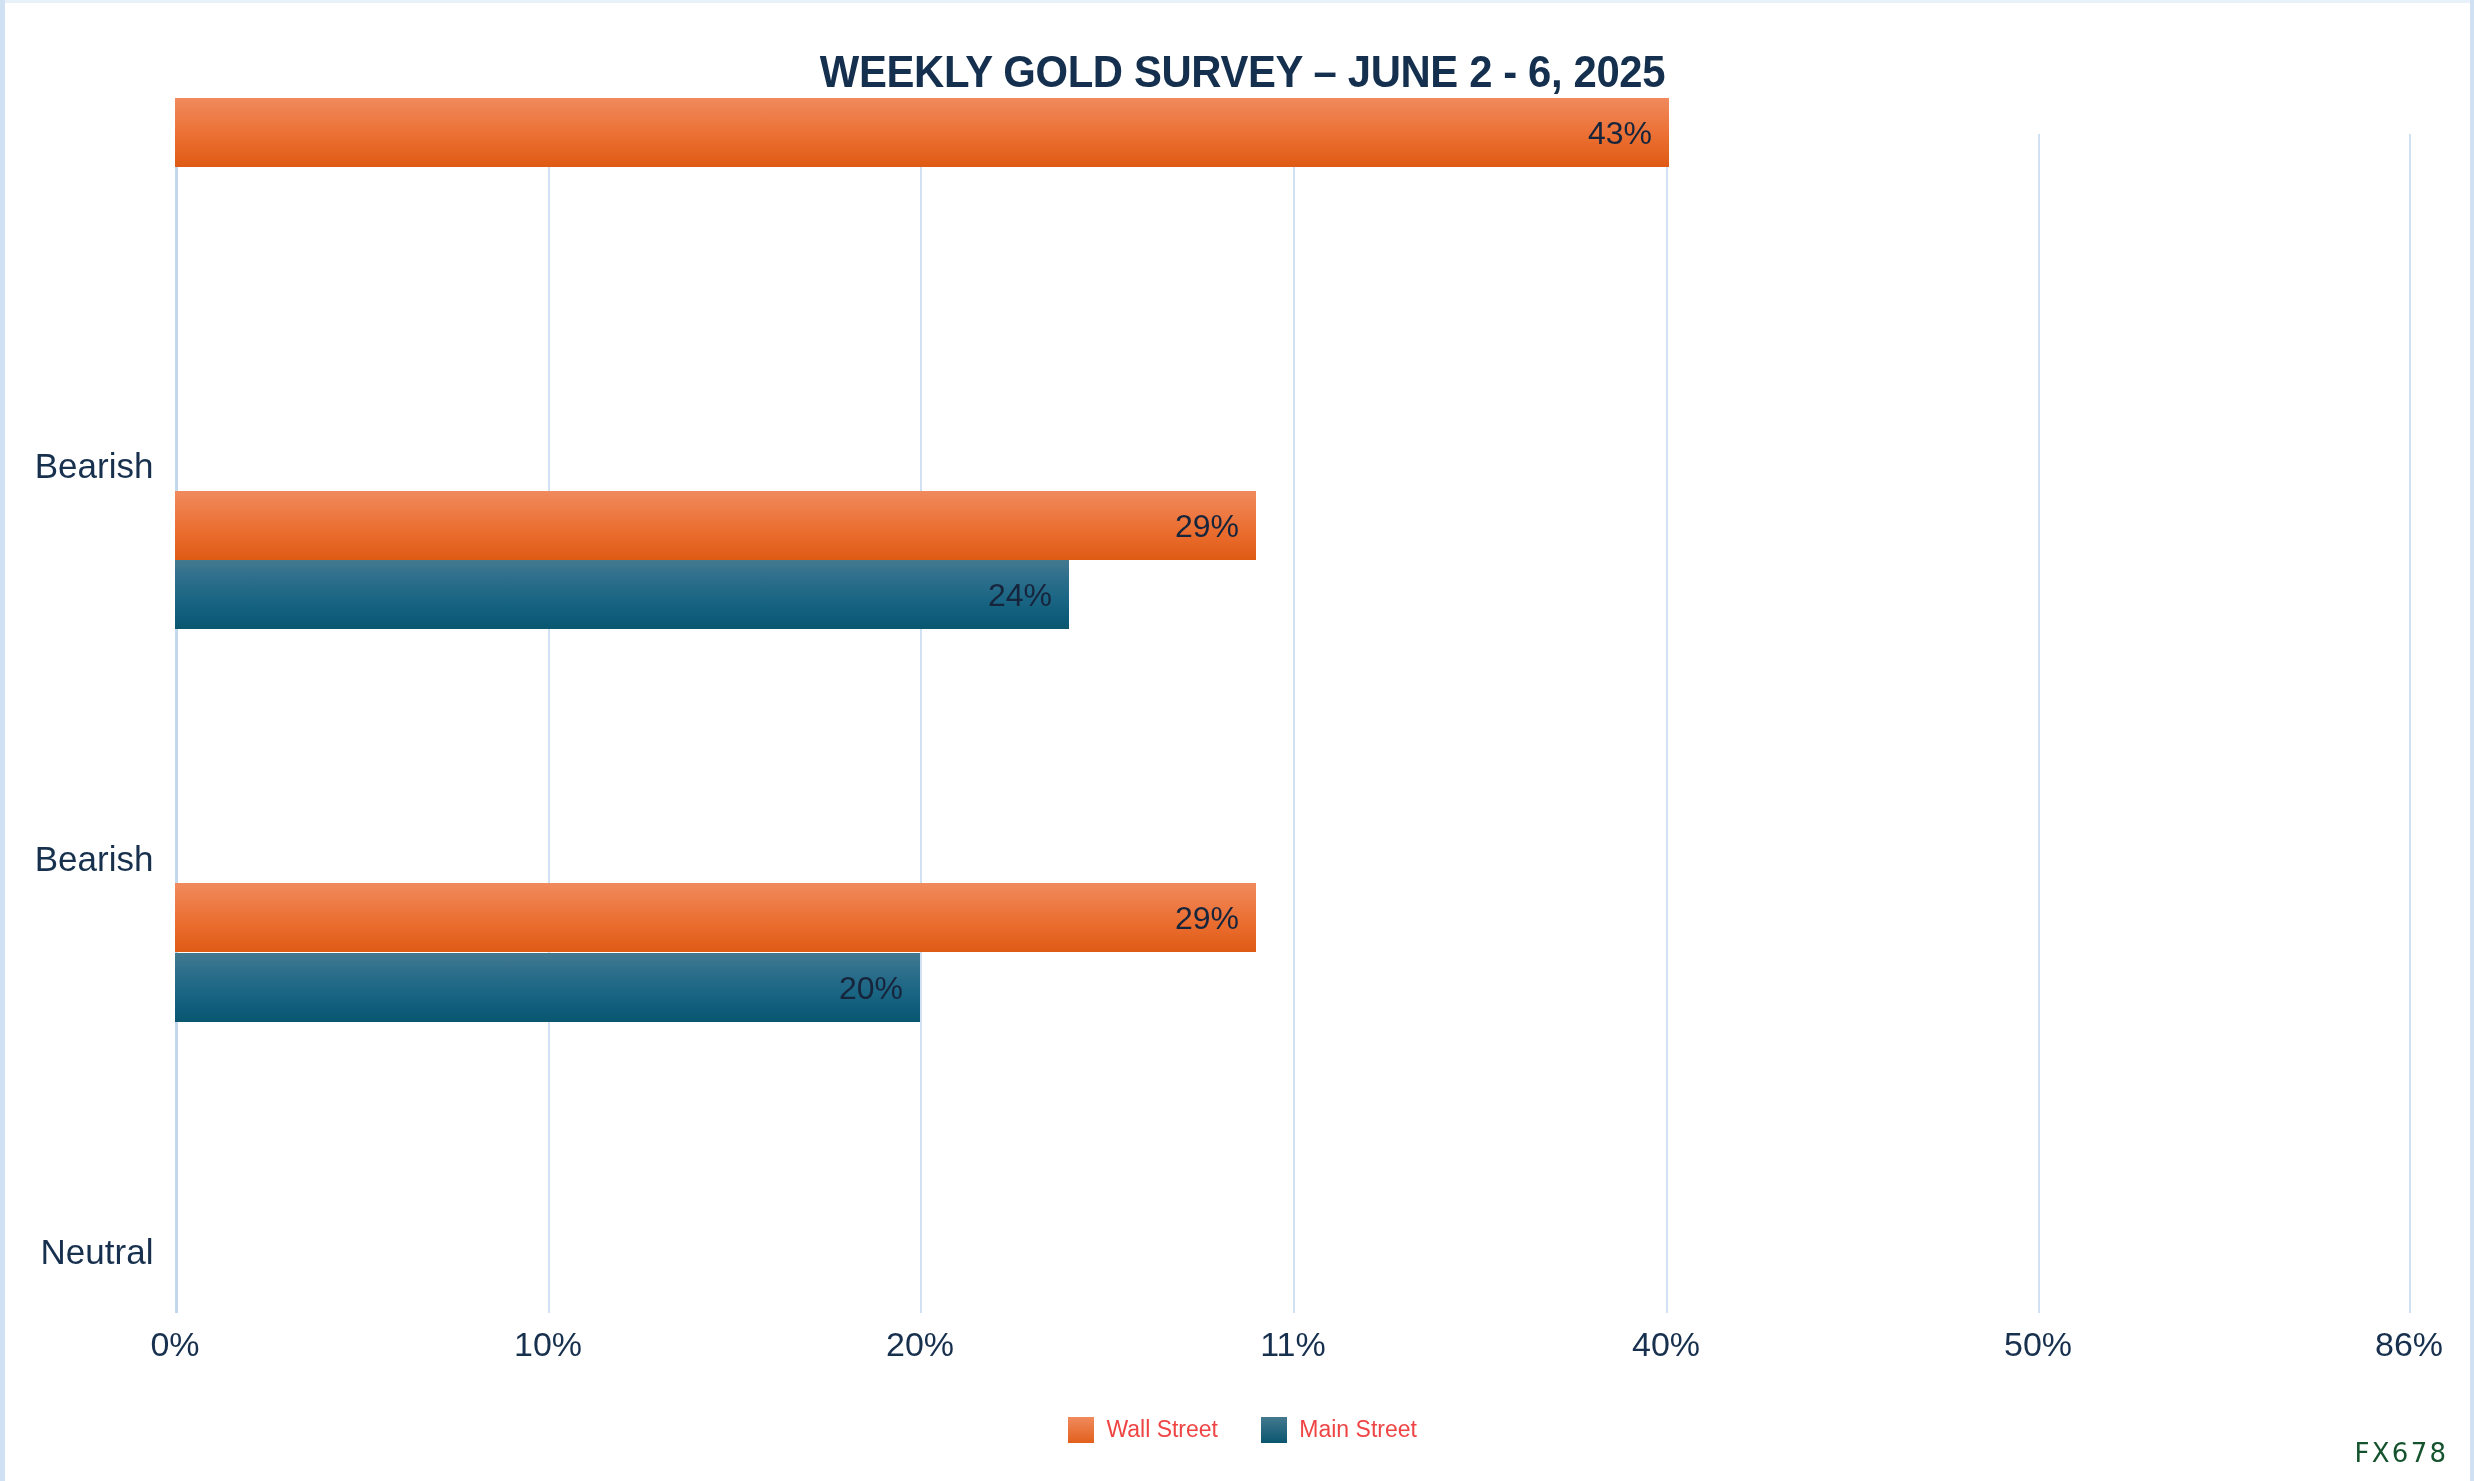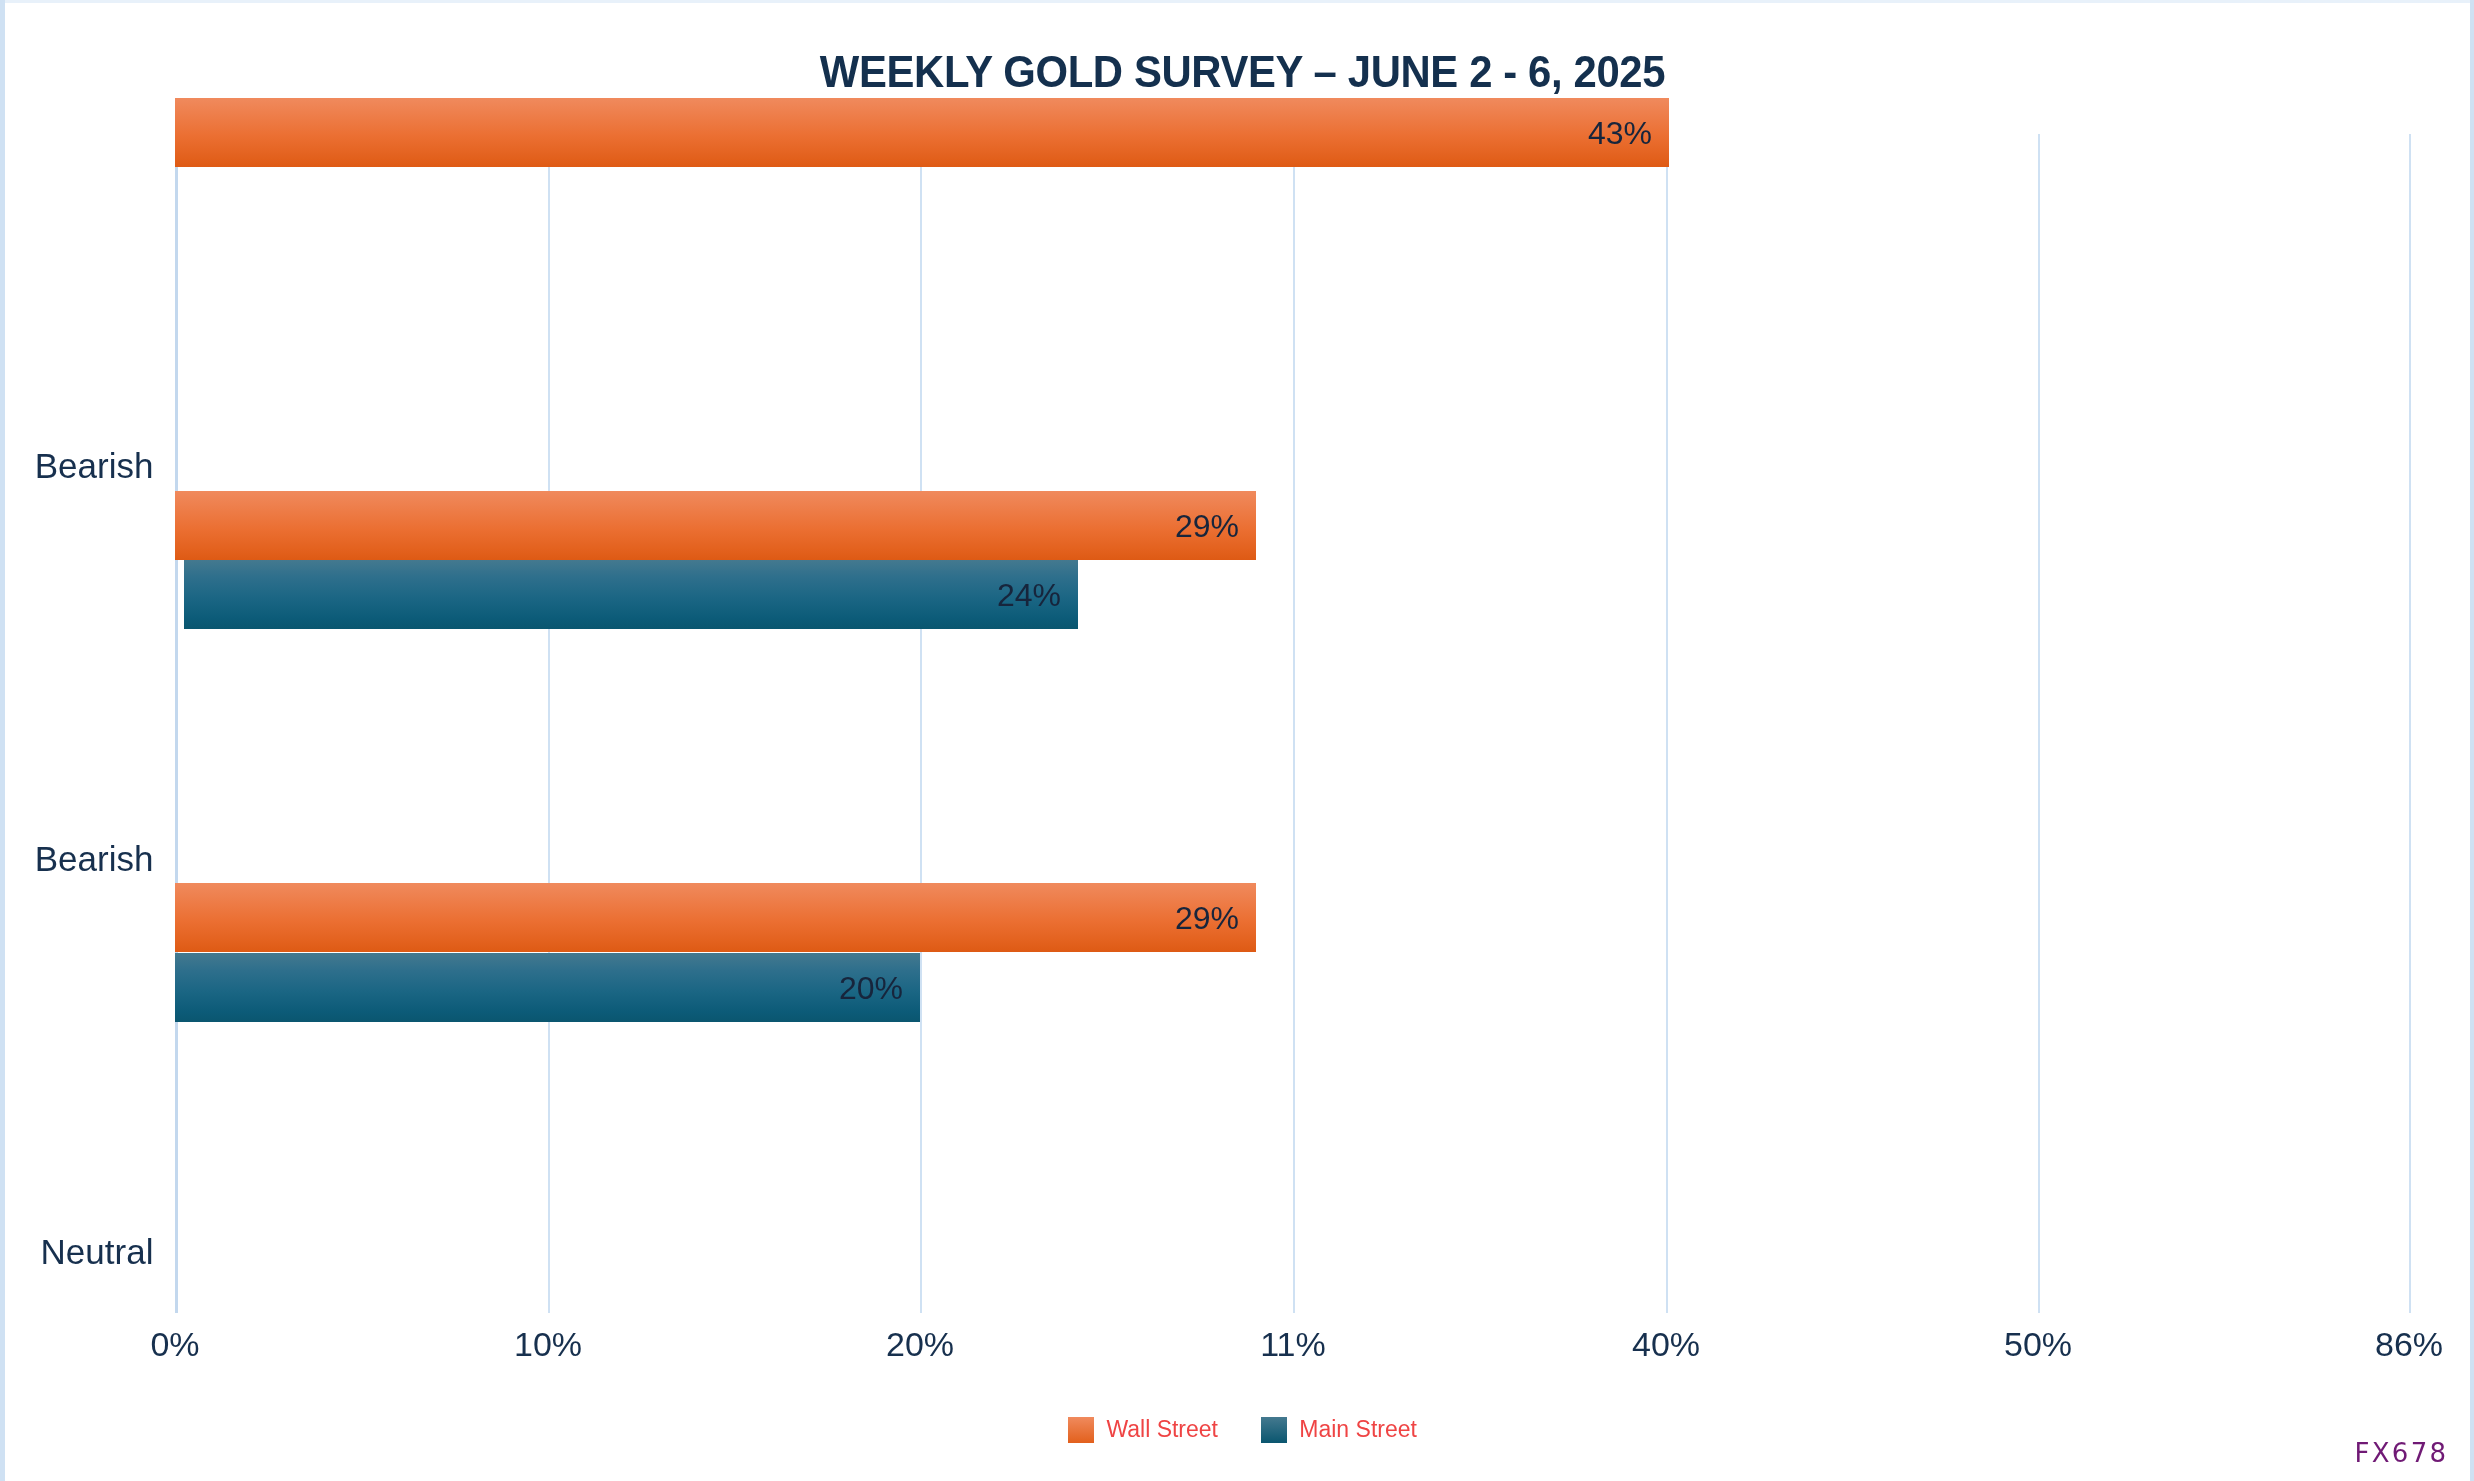--- a/index.html
+++ b/index.html
@@ -157,21 +157,21 @@
     white-space: nowrap;
   }
 
   
   .watermark {
     position: absolute;
     right: 21.6px;
     bottom: 14px;
     font-size: 26px;
     letter-spacing: 2.3px;
-    color: #701a75;
+    color: #14532d;
     font-family: "DejaVu Sans", sans-serif;
     white-space: nowrap;
   }
 </style>
 </head>
 <body>
 
 <div id="page">
 
   <div class="chart-title">WEEKLY GOLD SURVEY – JUNE 2 - 6, 2025</div>
@@ -193,21 +193,21 @@
     <div class="gridline" style="left:2234px;"></div>
 
     <div class="bar wall" style="top:-36px; width:1494px; height:69px;">
       <span class="bar-label">43%</span>
     </div>
 
 
     <div class="bar wall" style="top:357px; width:1081px; height:69px;">
       <span class="bar-label">29%</span>
     </div>
-    <div class="bar main" style="top:426px; width:894px; height:69px;margin-left:9px;">
+    <div class="bar main" style="top:426px; width:894px; height:69px;">
       <span class="bar-label">24%</span>
     </div>
 
     <div class="bar wall" style="top:749px; width:1081px; height:69px;">
       <span class="bar-label">29%</span>
     </div>
     <div class="bar main" style="top:819px; width:745px; height:69px;">
       <span class="bar-label">20%</span>
     </div>
 

